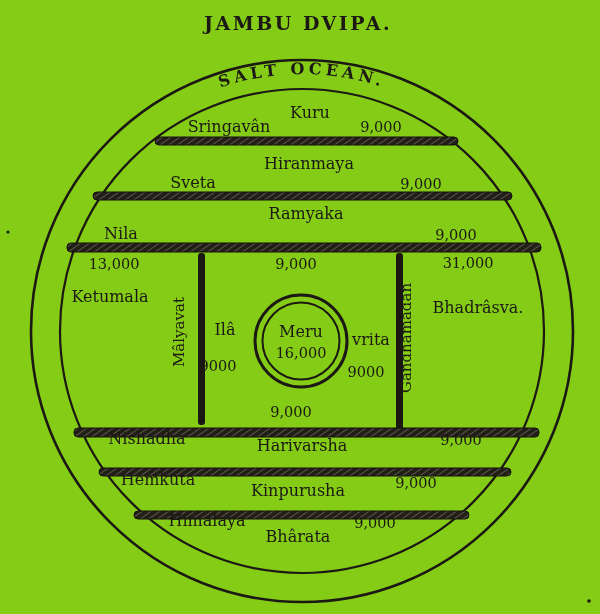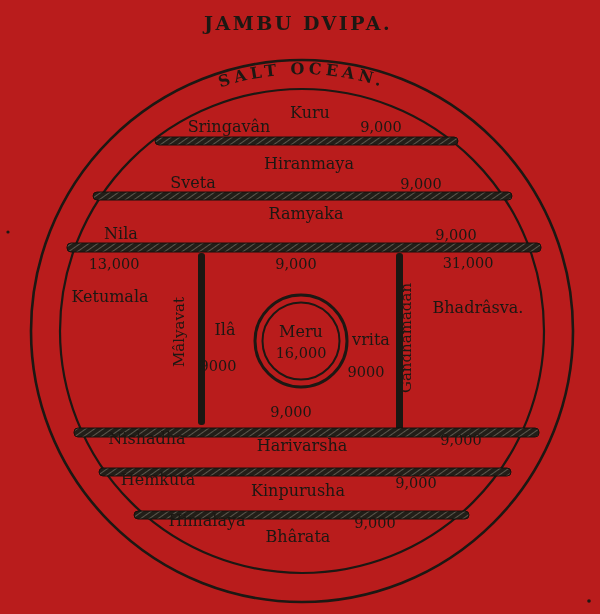--- a/index.html
+++ b/index.html
@@ -1,19 +1,19 @@
 <!DOCTYPE html>
 <html><head>
 <meta charset="utf-8">
 <style>
   html, body { margin: 0; padding: 0; background: #ffffff; }
   .page {
     width: 600px; height: 614px;
     position: relative;
-    background: #b91c1c;
+    background: #84cc16;
     overflow: hidden;
   }
   svg { display: block; }
   text {
     font-family: "DejaVu Serif", serif;
     fill: #1c1813;
   }
   .t-title  { font-size: 19px; font-weight: bold; letter-spacing: 2.5px; }
   .t-ocean  { font-size: 16px; font-weight: bold; letter-spacing: 4px; }
   .t-region { font-size: 16px; }

